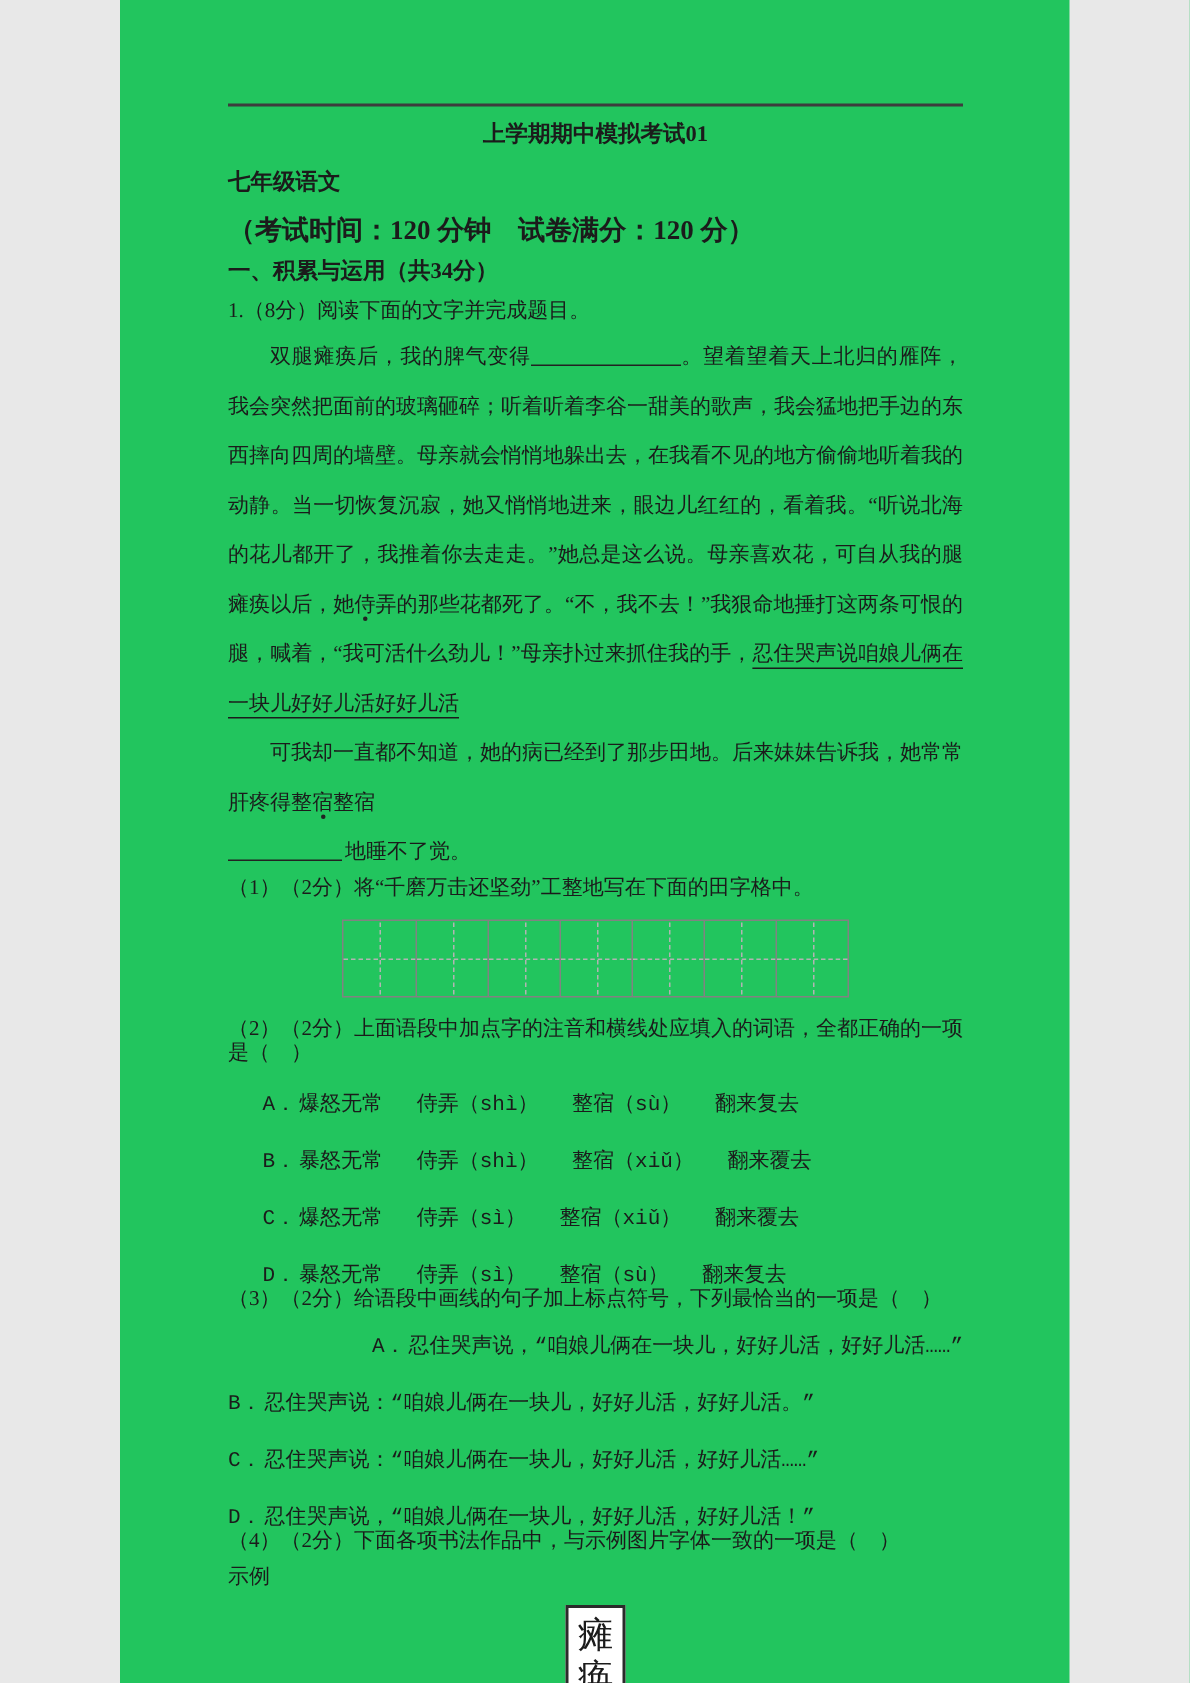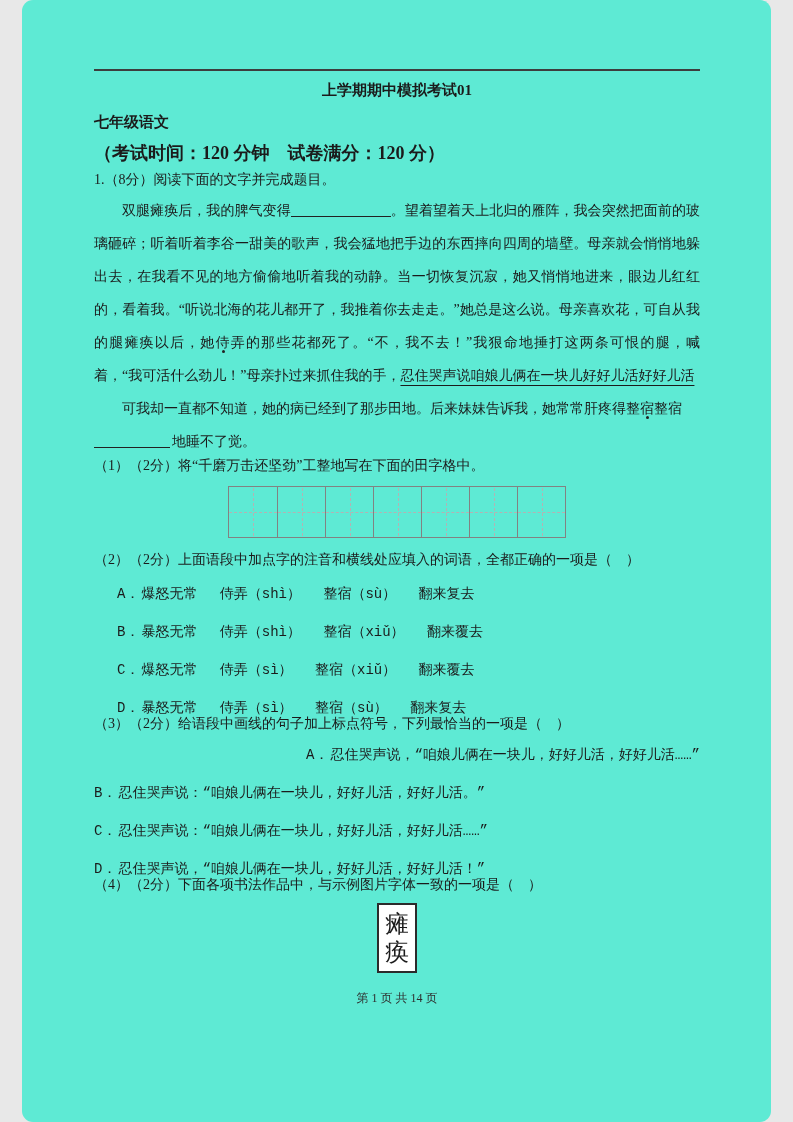--- a/index.html
+++ b/index.html
@@ -1,20 +1,20 @@
 <!DOCTYPE html>
 <html><head>
 <meta charset="utf-8">
 <style>
   html, body { margin:0; padding:0; background:#e8e8e8; }
   .page {
-    width:749px; height:1122px; margin:0 auto; background:#5eead4;
+    width:633px; height:1122px; margin:0 auto; background:#22c55e;
     font-family:"Liberation Serif","DejaVu Serif",serif;
     color:#1b1b1b; font-size:14px; box-sizing:border-box;
-    padding:0 71px 0 72px; overflow:hidden; position:relative;border-radius:11px;
+    padding:0 71px 0 72px; overflow:hidden; position:relative;
   }
   .header-rule { margin-top:69px; border-top:2px solid #3d3d3d; height:0; }
   .exam-title   { margin-top:11px; text-align:center; font-weight:bold; font-size:15px; line-height:16px; }
   .subject-title{ margin-top:16px; text-align:left; font-weight:bold; font-size:15px; line-height:16px; }
   .exam-info    { margin-top:15px; font-weight:bold; font-size:18px; line-height:16px; }
   .section-heading { margin-top:12px; font-weight:bold; font-size:15px; line-height:16px; }
   .q1-stem { margin-top:11px; line-height:16px; }
 
   .passage-p1 { margin-top:6px; line-height:33px; text-align:justify; text-indent:2em; }
   .passage-p2-line1 { line-height:33px; text-indent:2em; }
@@ -62,20 +62,21 @@
 <body>
 
 <div class="page">
 
   <div class="header-rule"></div>
 
   <div class="exam-title">上学期期中模拟考试01</div>
   <div class="subject-title">七年级语文</div>
   <div class="exam-info">（考试时间：120 分钟　试卷满分：120 分）</div>
 
+  <div class="section-heading">一、积累与运用（共34分）</div>
 
   <div class="q1-stem">1.（8分）阅读下面的文字并完成题目。</div>
 
   <div class="passage-p1"><span>双腿瘫痪后，我的脾气变得</span><span class="blank blank-1"></span><span>。望着望着天上北归的雁阵，我会突然把面前的玻璃砸碎；听着听着李谷一甜美的歌声，我会猛地把手边的东西摔向四周的墙壁。母亲就会悄悄地躲出去，在我看不见的地方偷偷地听着我的动静。当一切恢复沉寂，她又悄悄地进来，眼边儿红红的，看着我。“听说北海的花儿都开了，我推着你去走走。”她总是这么说。母亲喜欢花，可自从我的腿瘫痪以后，她</span><span class="dotted">侍</span><span>弄的那些花都死了。“不，我不去！”我狠命地捶打这两条可恨的腿，喊着，“我可活什么劲儿！”母亲扑过来抓住我的手，</span><span class="underlined">忍住哭声说咱娘儿俩在一块儿好好儿活好好儿活</span></div>
 
   <div class="passage-p2-line1"><span>可我却一直都不知道，她的病已经到了那步田地。后来妹妹告诉我，她常常肝疼得整</span><span class="dotted">宿</span><span>整宿</span></div>
   <div class="passage-p2-line2"><span class="blank blank-2"></span><span>地睡不了觉。</span></div>
 
   <div class="sub-stem sub1-stem">（1）（2分）将“千磨万击还坚劲”工整地写在下面的田字格中。</div>
 
@@ -101,20 +102,21 @@
 
   <div class="sub-stem sub3-stem">（3）（2分）给语段中画线的句子加上标点符号，下列最恰当的一项是（　）</div>
   <div class="options options-3">
     <div class="option-row"><span class="option-label">A．</span><span>忍住哭声说，“咱娘儿俩在一块儿，好好儿活，好好儿活……”</span></div>
     <div class="option-row"><span class="option-label">B．</span><span>忍住哭声说：“咱娘儿俩在一块儿，好好儿活，好好儿活。”</span></div>
     <div class="option-row"><span class="option-label">C．</span><span>忍住哭声说：“咱娘儿俩在一块儿，好好儿活，好好儿活……”</span></div>
     <div class="option-row"><span class="option-label">D．</span><span>忍住哭声说，“咱娘儿俩在一块儿，好好儿活，好好儿活！”</span></div>
   </div>
 
   <div class="sub-stem sub4-stem">（4）（2分）下面各项书法作品中，与示例图片字体一致的一项是（　）</div>
+  <div class="example-label">示例</div>
 
   <div class="example-box-wrap">
     <div class="example-box">
       <span class="example-char">瘫</span>
       <span class="example-char">痪</span>
     </div>
   </div>
 
   <div class="page-footer">第 1 页 共 14 页</div>
 

